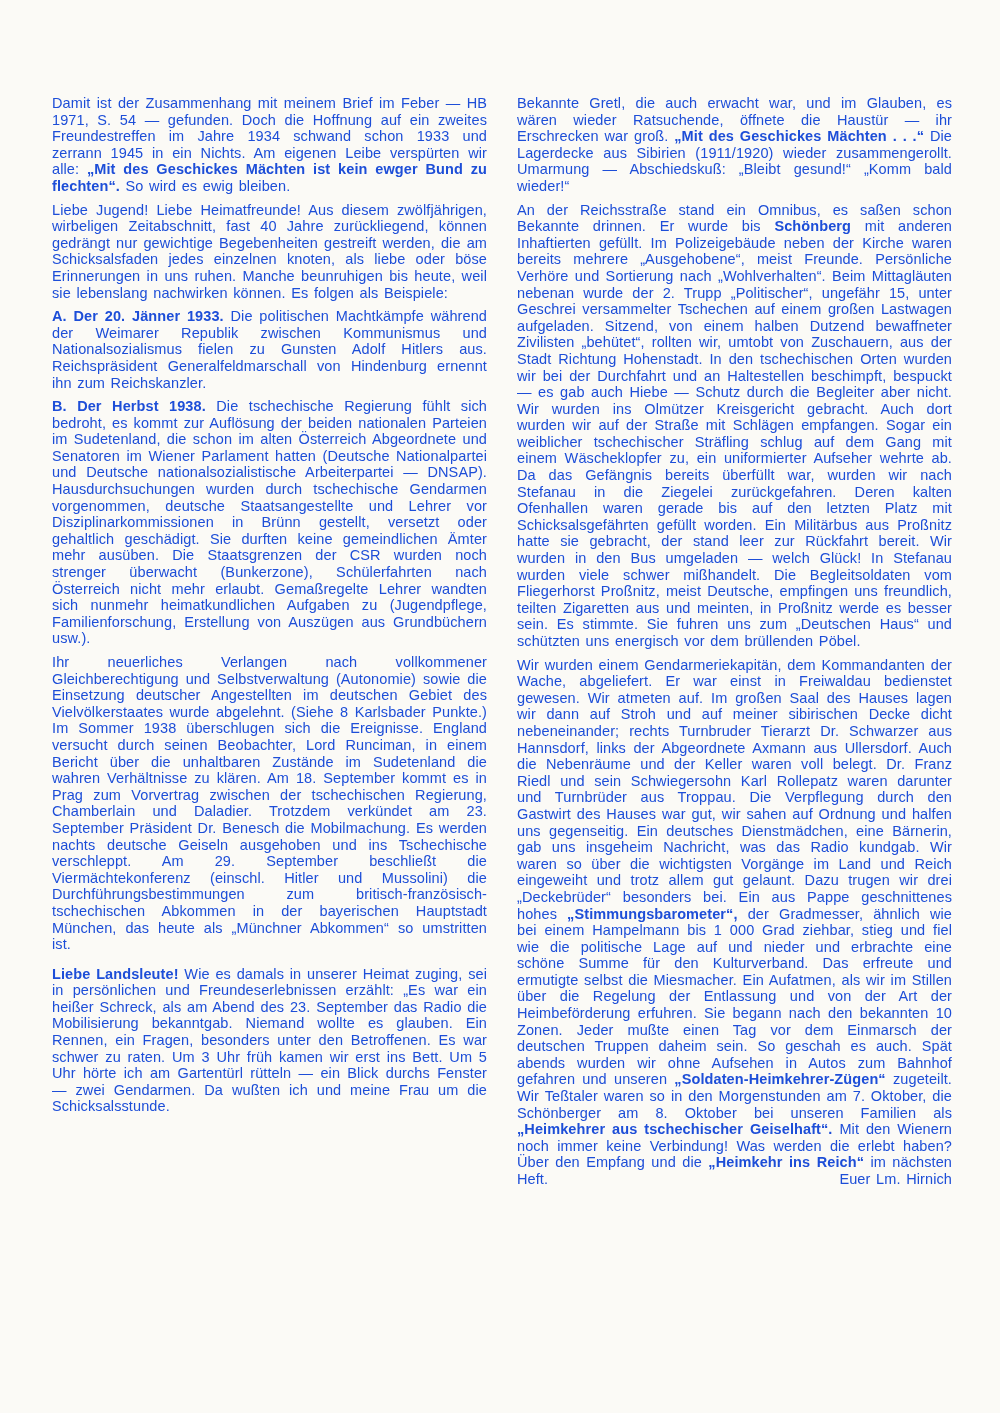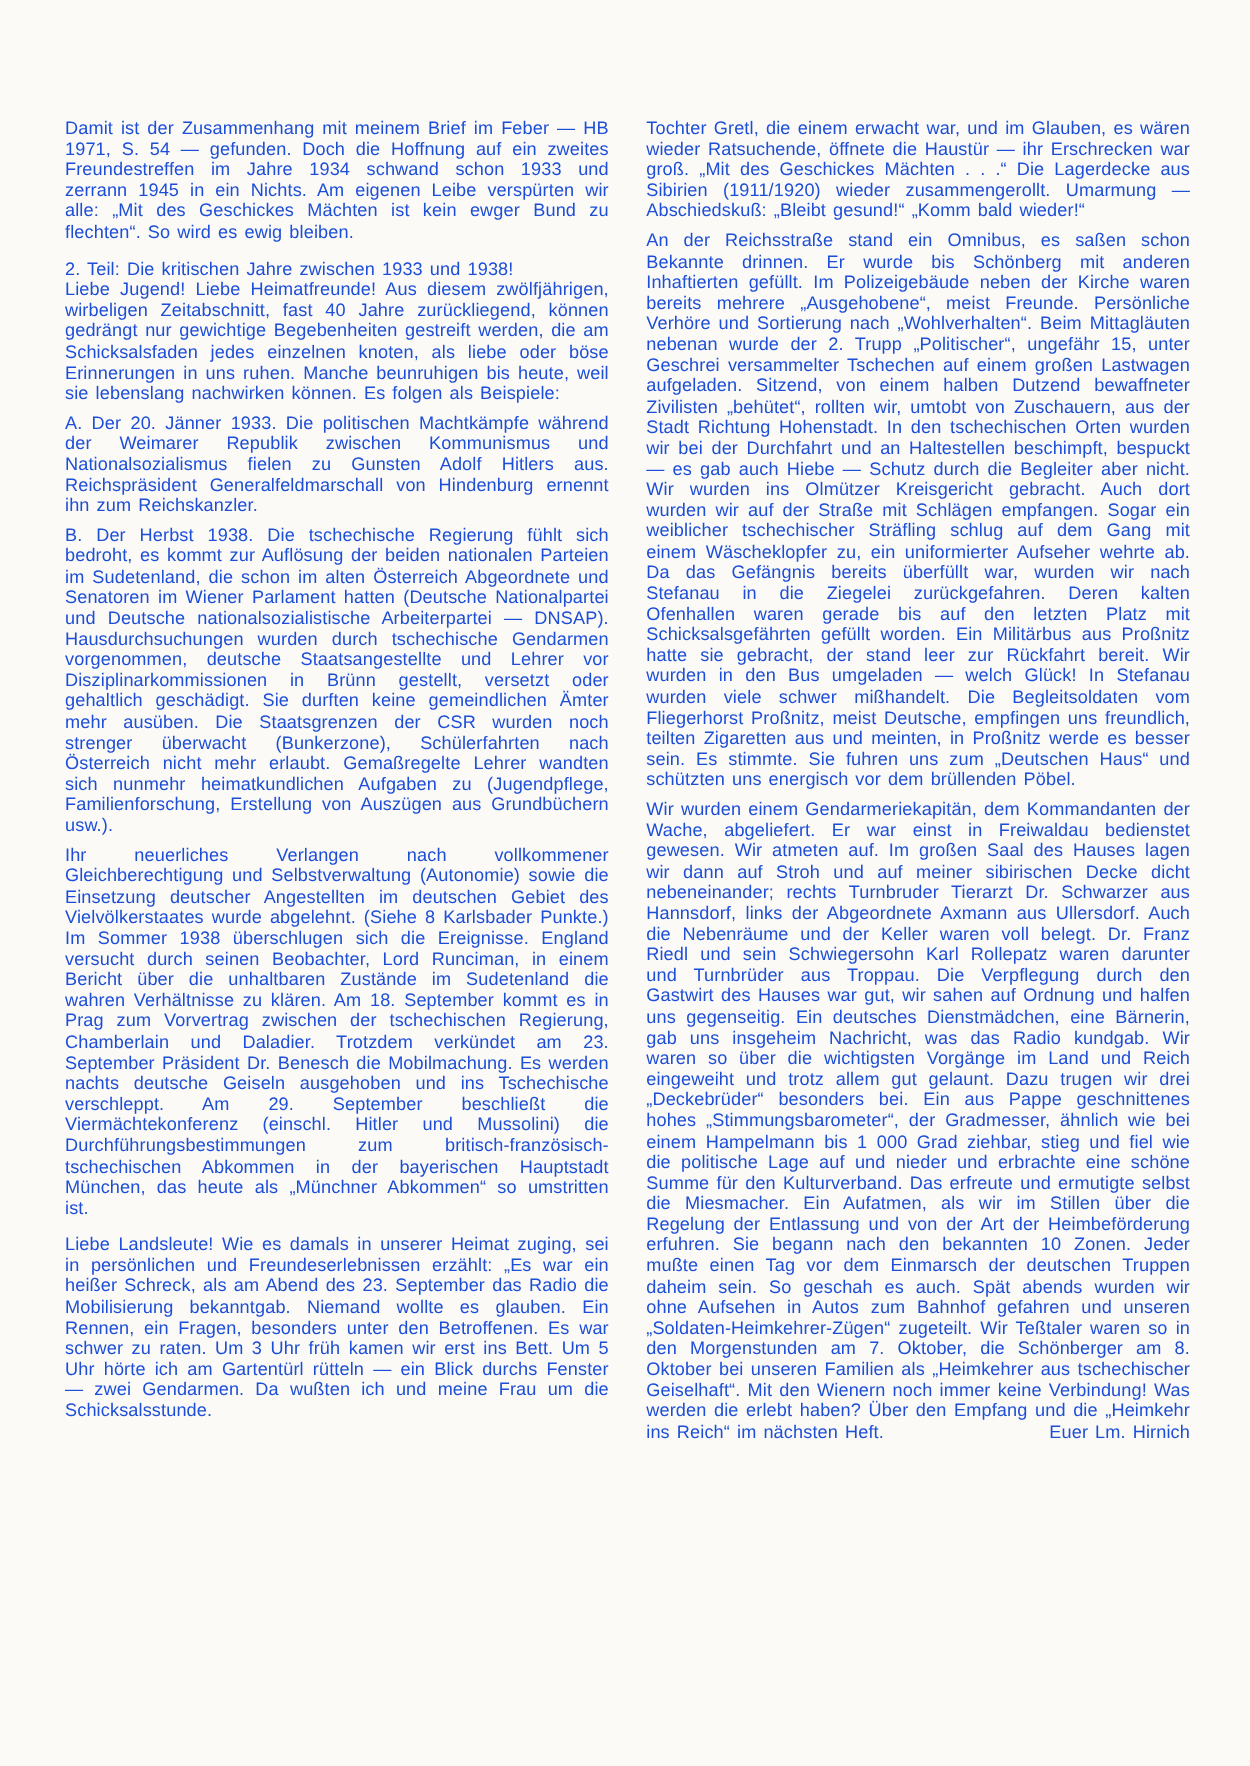--- a/index.html
+++ b/index.html
@@ -30,47 +30,46 @@
     text-align: justify;
     word-spacing: 1.5px;
     letter-spacing: 0.1px;
   }
   .para {
     margin: 7px 0 0 0;
   }
   .para:first-child { margin-top: 0; }
   .para.lg { margin-top: 13px; }
   .heading + .para { margin-top: 0; }
-  .b { font-weight: normal; }
+  .b { font-weight: bold; }
   .sig {
     float: right;
     font-weight: normal;
   }
   .page-number {
     position: absolute;
     left: 52px;
     top: 1352px;
     font-size: 17px;
     letter-spacing: 0.5px;
   }
 </style>
 </head>
 <body>
 
 <div class="page">
   <div class="columns">
     <div class="col">
         <p class="para"><span class="">Damit ist der Zusammenhang mit meinem Brief im Feber — HB 1971, S. 54 — gefunden. Doch die Hoffnung auf ein zweites Freundestreffen im Jahre 1934 schwand schon 1933 und zerrann 1945 in ein Nichts. Am eigenen Leibe verspürten wir alle: </span><span class="b">„Mit des Geschickes Mächten ist kein ewger Bund zu flechten“.</span><span class=""> So wird es ewig bleiben.</span></p>
-        <p class="para heading lg"><span class="b">2. Teil: Die kritischen Jahre zwischen 1933 und 1938!</span></p>
         <p class="para"><span class="">Liebe Jugend! Liebe Heimatfreunde! Aus diesem zwölfjährigen, wirbeligen Zeitabschnitt, fast 40 Jahre zurückliegend, können gedrängt nur gewichtige Begebenheiten gestreift werden, die am Schicksalsfaden jedes einzelnen knoten, als liebe oder böse Erinnerungen in uns ruhen. Manche beunruhigen bis heute, weil sie lebenslang nachwirken können. Es folgen als Beispiele:</span></p>
         <p class="para"><span class="b">A. Der 20. Jänner 1933.</span><span class=""> Die politischen Machtkämpfe während der Weimarer Republik zwischen Kommunismus und Nationalsozialismus fielen zu Gunsten Adolf Hitlers aus. Reichspräsident Generalfeldmarschall von Hindenburg ernennt ihn zum Reichskanzler.</span></p>
         <p class="para"><span class="b">B. Der Herbst 1938.</span><span class=""> Die tschechische Regierung fühlt sich bedroht, es kommt zur Auflösung der beiden nationalen Parteien im Sudetenland, die schon im alten Österreich Abgeordnete und Senatoren im Wiener Parlament hatten (Deutsche Nationalpartei und Deutsche nationalsozialistische Arbeiterpartei — DNSAP). Hausdurchsuchungen wurden durch tschechische Gendarmen vorgenommen, deutsche Staatsangestellte und Lehrer vor Disziplinarkommissionen in Brünn gestellt, versetzt oder gehaltlich geschädigt. Sie durften keine gemeindlichen Ämter mehr ausüben. Die Staatsgrenzen der CSR wurden noch strenger überwacht (Bunkerzone), Schülerfahrten nach Österreich nicht mehr erlaubt. Gemaßregelte Lehrer wandten sich nunmehr heimatkundlichen Aufgaben zu (Jugendpflege, Familienforschung, Erstellung von Auszügen aus Grundbüchern usw.).</span></p>
         <p class="para"><span class="">Ihr neuerliches Verlangen nach vollkommener Gleichberechtigung und Selbstverwaltung (Autonomie) sowie die Einsetzung deutscher Angestellten im deutschen Gebiet des Vielvölkerstaates wurde abgelehnt. (Siehe 8 Karlsbader Punkte.) Im Sommer 1938 überschlugen sich die Ereignisse. England versucht durch seinen Beobachter, Lord Runciman, in einem Bericht über die unhaltbaren Zustände im Sudetenland die wahren Verhältnisse zu klären. Am 18. September kommt es in Prag zum Vorvertrag zwischen der tschechischen Regierung, Chamberlain und Daladier. Trotzdem verkündet am 23. September Präsident Dr. Benesch die Mobilmachung. Es werden nachts deutsche Geiseln ausgehoben und ins Tschechische verschleppt. Am 29. September beschließt die Viermächtekonferenz (einschl. Hitler und Mussolini) die Durchführungsbestimmungen zum britisch-französisch-tschechischen Abkommen in der bayerischen Hauptstadt München, das heute als „Münchner Abkommen“ so umstritten ist.</span></p>
         <p class="para lg"><span class="b">Liebe Landsleute!</span><span class=""> Wie es damals in unserer Heimat zuging, sei in persönlichen und Freundeserlebnissen erzählt: „Es war ein heißer Schreck, als am Abend des 23. September das Radio die Mobilisierung bekanntgab. Niemand wollte es glauben. Ein Rennen, ein Fragen, besonders unter den Betroffenen. Es war schwer zu raten. Um 3 Uhr früh kamen wir erst ins Bett. Um 5 Uhr hörte ich am Gartentürl rütteln — ein Blick durchs Fenster — zwei Gendarmen. Da wußten ich und meine Frau um die Schicksalsstunde.</span></p>
       </div>
     <div class="col">
-        <p class="para"><span class="">Tochter Gretl, die einem erwacht war, und im Glauben, es wären wieder Ratsuchende, öffnete die Haustür — ihr Erschrecken war groß. </span><span class="b">„Mit des Geschickes Mächten . . .“</span><span class=""> Die Lagerdecke aus Sibirien (1911/1920) wieder zusammengerollt. Umarmung — Abschiedskuß: „Bleibt gesund!“ „Komm bald wieder!“</span></p>
+        <p class="para"><span class="">Bekannte Gretl, die auch erwacht war, und im Glauben, es wären wieder Ratsuchende, öffnete die Haustür — ihr Erschrecken war groß. </span><span class="b">„Mit des Geschickes Mächten . . .“</span><span class=""> Die Lagerdecke aus Sibirien (1911/1920) wieder zusammengerollt. Umarmung — Abschiedskuß: „Bleibt gesund!“ „Komm bald wieder!“</span></p>
         <p class="para"><span class="">An der Reichsstraße stand ein Omnibus, es saßen schon Bekannte drinnen. Er wurde bis </span><span class="b">Schönberg</span><span class=""> mit anderen Inhaftierten gefüllt. Im Polizeigebäude neben der Kirche waren bereits mehrere „Ausgehobene“, meist Freunde. Persönliche Verhöre und Sortierung nach „Wohlverhalten“. Beim Mittagläuten nebenan wurde der 2. Trupp „Politischer“, ungefähr 15, unter Geschrei versammelter Tschechen auf einem großen Lastwagen aufgeladen. Sitzend, von einem halben Dutzend bewaffneter Zivilisten „behütet“, rollten wir, umtobt von Zuschauern, aus der Stadt Richtung Hohenstadt. In den tschechischen Orten wurden wir bei der Durchfahrt und an Haltestellen beschimpft, bespuckt — es gab auch Hiebe — Schutz durch die Begleiter aber nicht. Wir wurden ins Olmützer Kreisgericht gebracht. Auch dort wurden wir auf der Straße mit Schlägen empfangen. Sogar ein weiblicher tschechischer Sträfling schlug auf dem Gang mit einem Wäscheklopfer zu, ein uniformierter Aufseher wehrte ab. Da das Gefängnis bereits überfüllt war, wurden wir nach Stefanau in die Ziegelei zurückgefahren. Deren kalten Ofenhallen waren gerade bis auf den letzten Platz mit Schicksalsgefährten gefüllt worden. Ein Militärbus aus Proßnitz hatte sie gebracht, der stand leer zur Rückfahrt bereit. Wir wurden in den Bus umgeladen — welch Glück! In Stefanau wurden viele schwer mißhandelt. Die Begleitsoldaten vom Fliegerhorst Proßnitz, meist Deutsche, empfingen uns freundlich, teilten Zigaretten aus und meinten, in Proßnitz werde es besser sein. Es stimmte. Sie fuhren uns zum „Deutschen Haus“ und schützten uns energisch vor dem brüllenden Pöbel.</span></p>
         <p class="para"><span class="">Wir wurden einem Gendarmeriekapitän, dem Kommandanten der Wache, abgeliefert. Er war einst in Freiwaldau bedienstet gewesen. Wir atmeten auf. Im großen Saal des Hauses lagen wir dann auf Stroh und auf meiner sibirischen Decke dicht nebeneinander; rechts Turnbruder Tierarzt Dr. Schwarzer aus Hannsdorf, links der Abgeordnete Axmann aus Ullersdorf. Auch die Nebenräume und der Keller waren voll belegt. Dr. Franz Riedl und sein Schwiegersohn Karl Rollepatz waren darunter und Turnbrüder aus Troppau. Die Verpflegung durch den Gastwirt des Hauses war gut, wir sahen auf Ordnung und halfen uns gegenseitig. Ein deutsches Dienstmädchen, eine Bärnerin, gab uns insgeheim Nachricht, was das Radio kundgab. Wir waren so über die wichtigsten Vorgänge im Land und Reich eingeweiht und trotz allem gut gelaunt. Dazu trugen wir drei „Deckebrüder“ besonders bei. Ein aus Pappe geschnittenes hohes </span><span class="b">„Stimmungsbarometer“,</span><span class=""> der Gradmesser, ähnlich wie bei einem Hampelmann bis 1 000 Grad ziehbar, stieg und fiel wie die politische Lage auf und nieder und erbrachte eine schöne Summe für den Kulturverband. Das erfreute und ermutigte selbst die Miesmacher. Ein Aufatmen, als wir im Stillen über die Regelung der Entlassung und von der Art der Heimbeförderung erfuhren. Sie begann nach den bekannten 10 Zonen. Jeder mußte einen Tag vor dem Einmarsch der deutschen Truppen daheim sein. So geschah es auch. Spät abends wurden wir ohne Aufsehen in Autos zum Bahnhof gefahren und unseren </span><span class="b">„Soldaten-Heimkehrer-Zügen“</span><span class=""> zugeteilt. Wir Teßtaler waren so in den Morgenstunden am 7. Oktober, die Schönberger am 8. Oktober bei unseren Familien als </span><span class="b">„Heimkehrer aus tschechischer Geiselhaft“.</span><span class=""> Mit den Wienern noch immer keine Verbindung! Was werden die erlebt haben? Über den Empfang und die </span><span class="b">„Heimkehr ins Reich“</span><span class=""> im nächsten Heft.</span><span class=" sig">Euer Lm. Hirnich</span></p>
       </div>
   </div>
   <div class="page-number">148</div>
 </div>
 
 </body></html>

